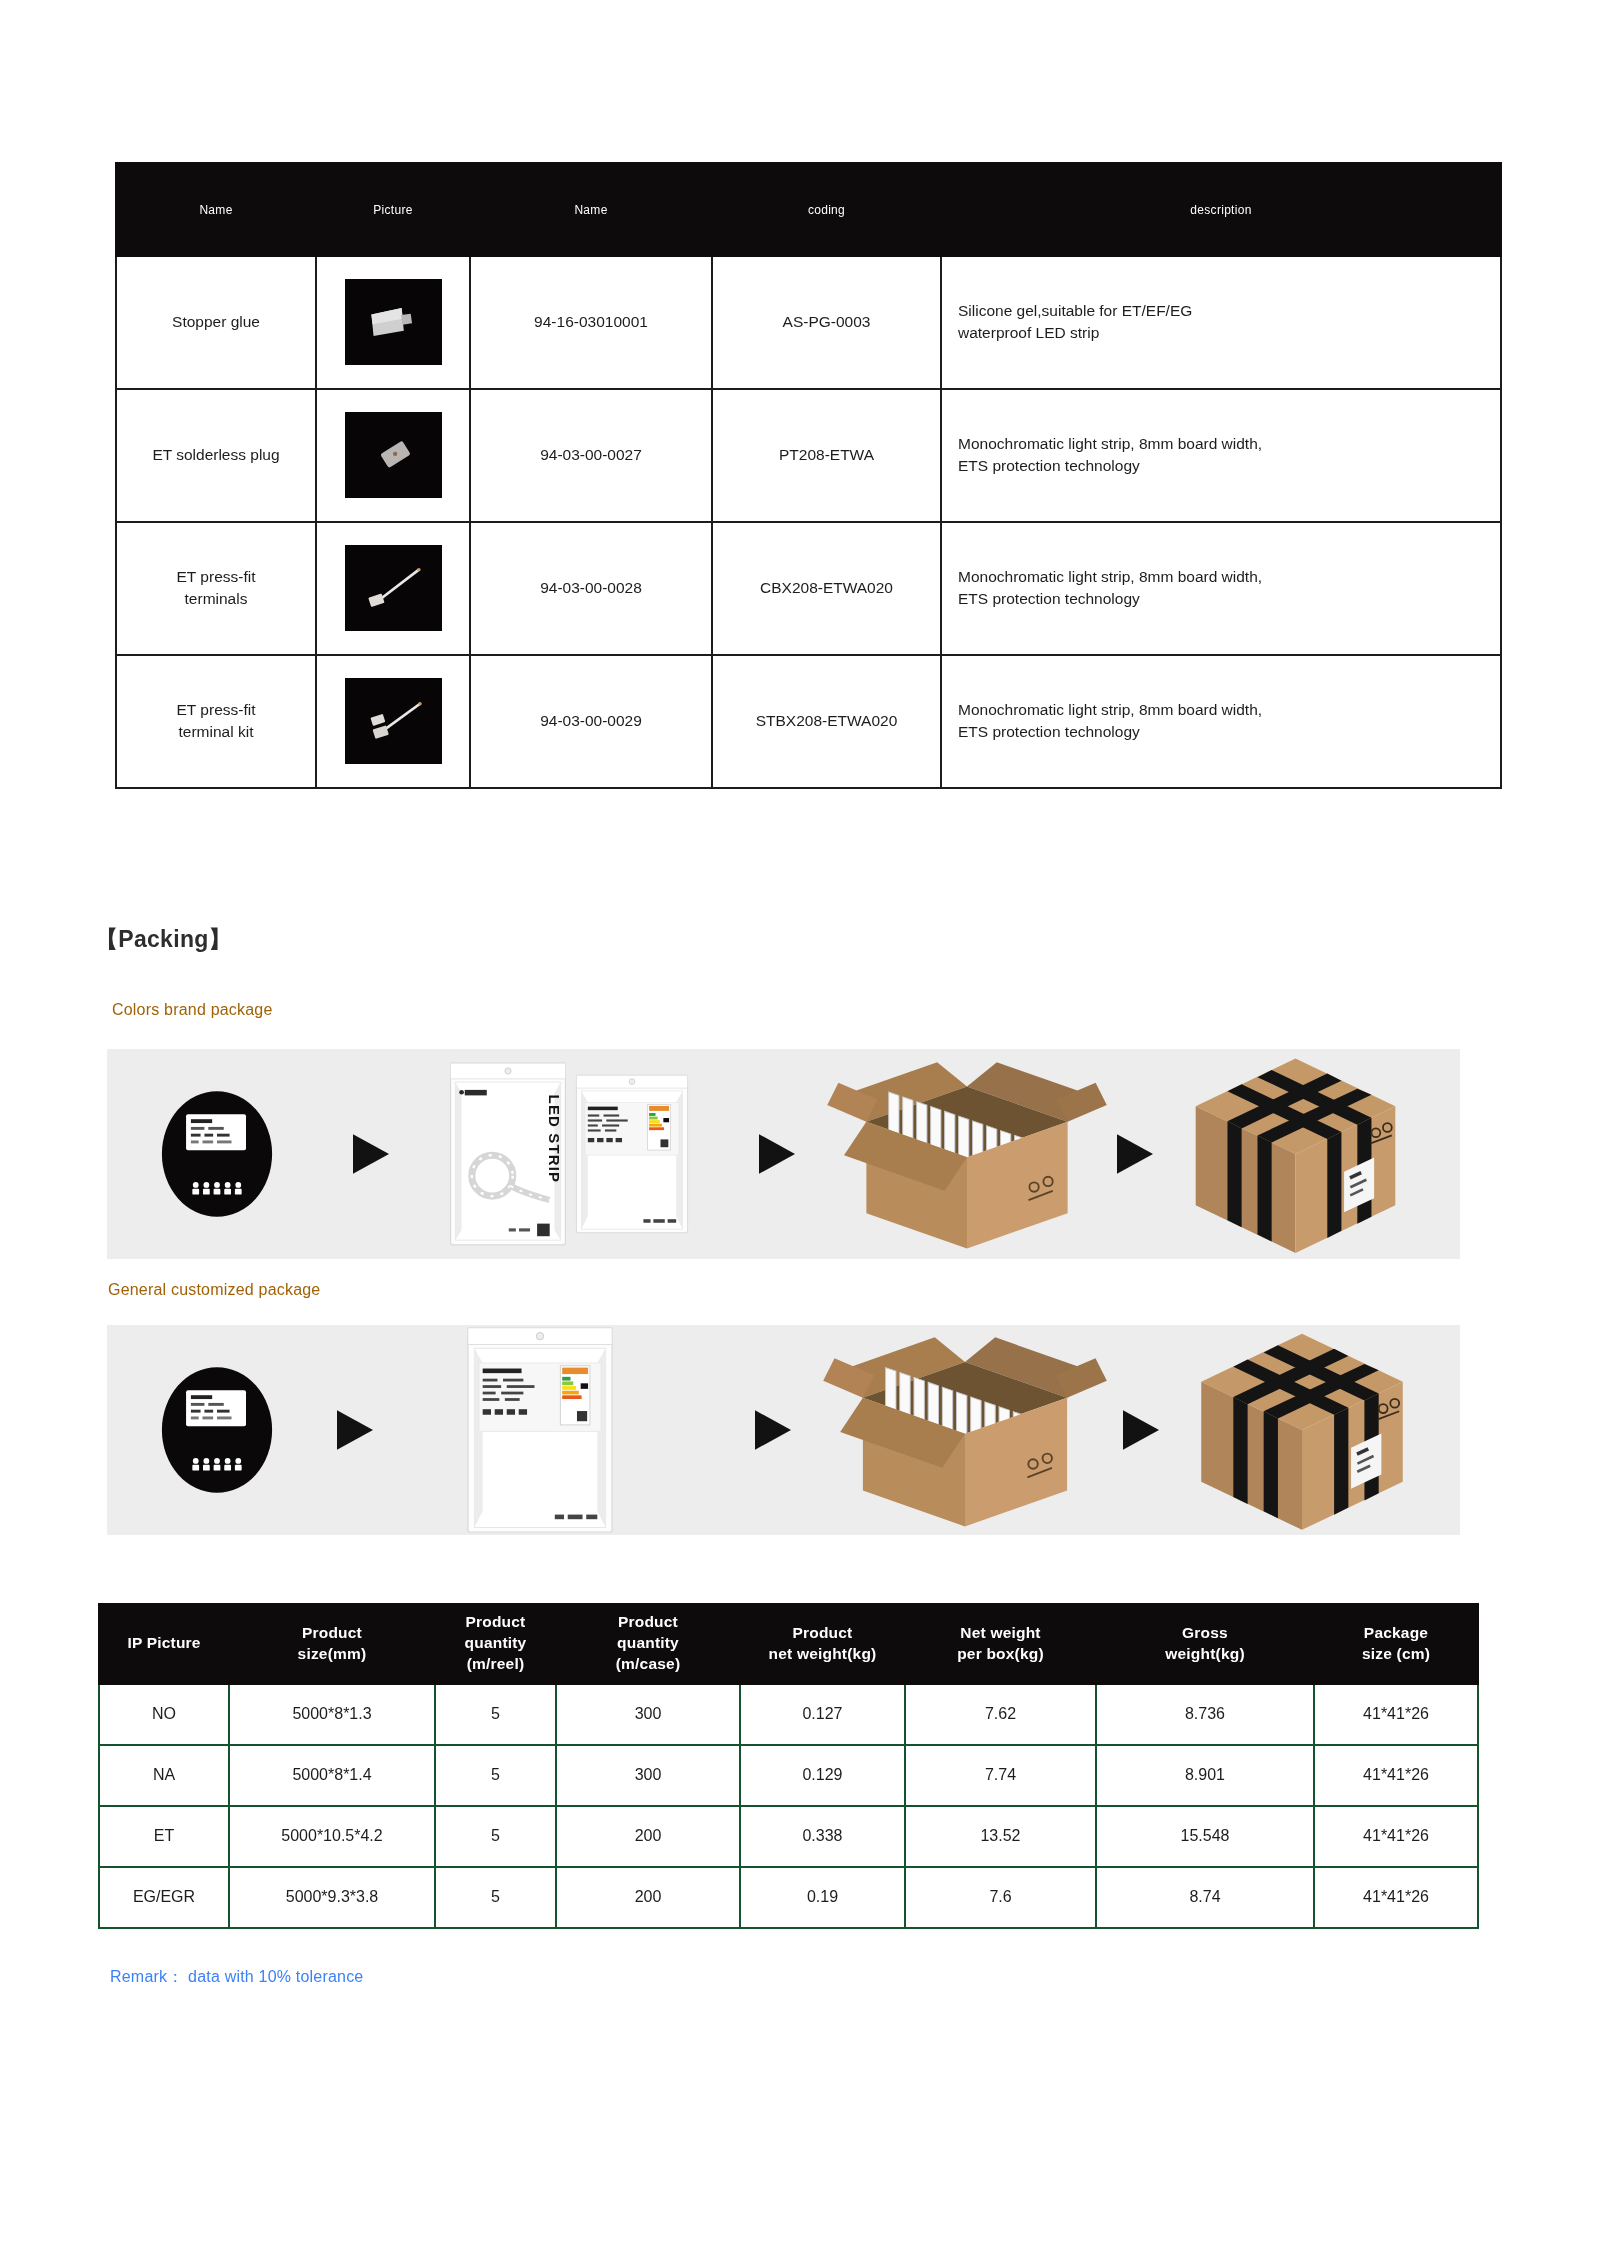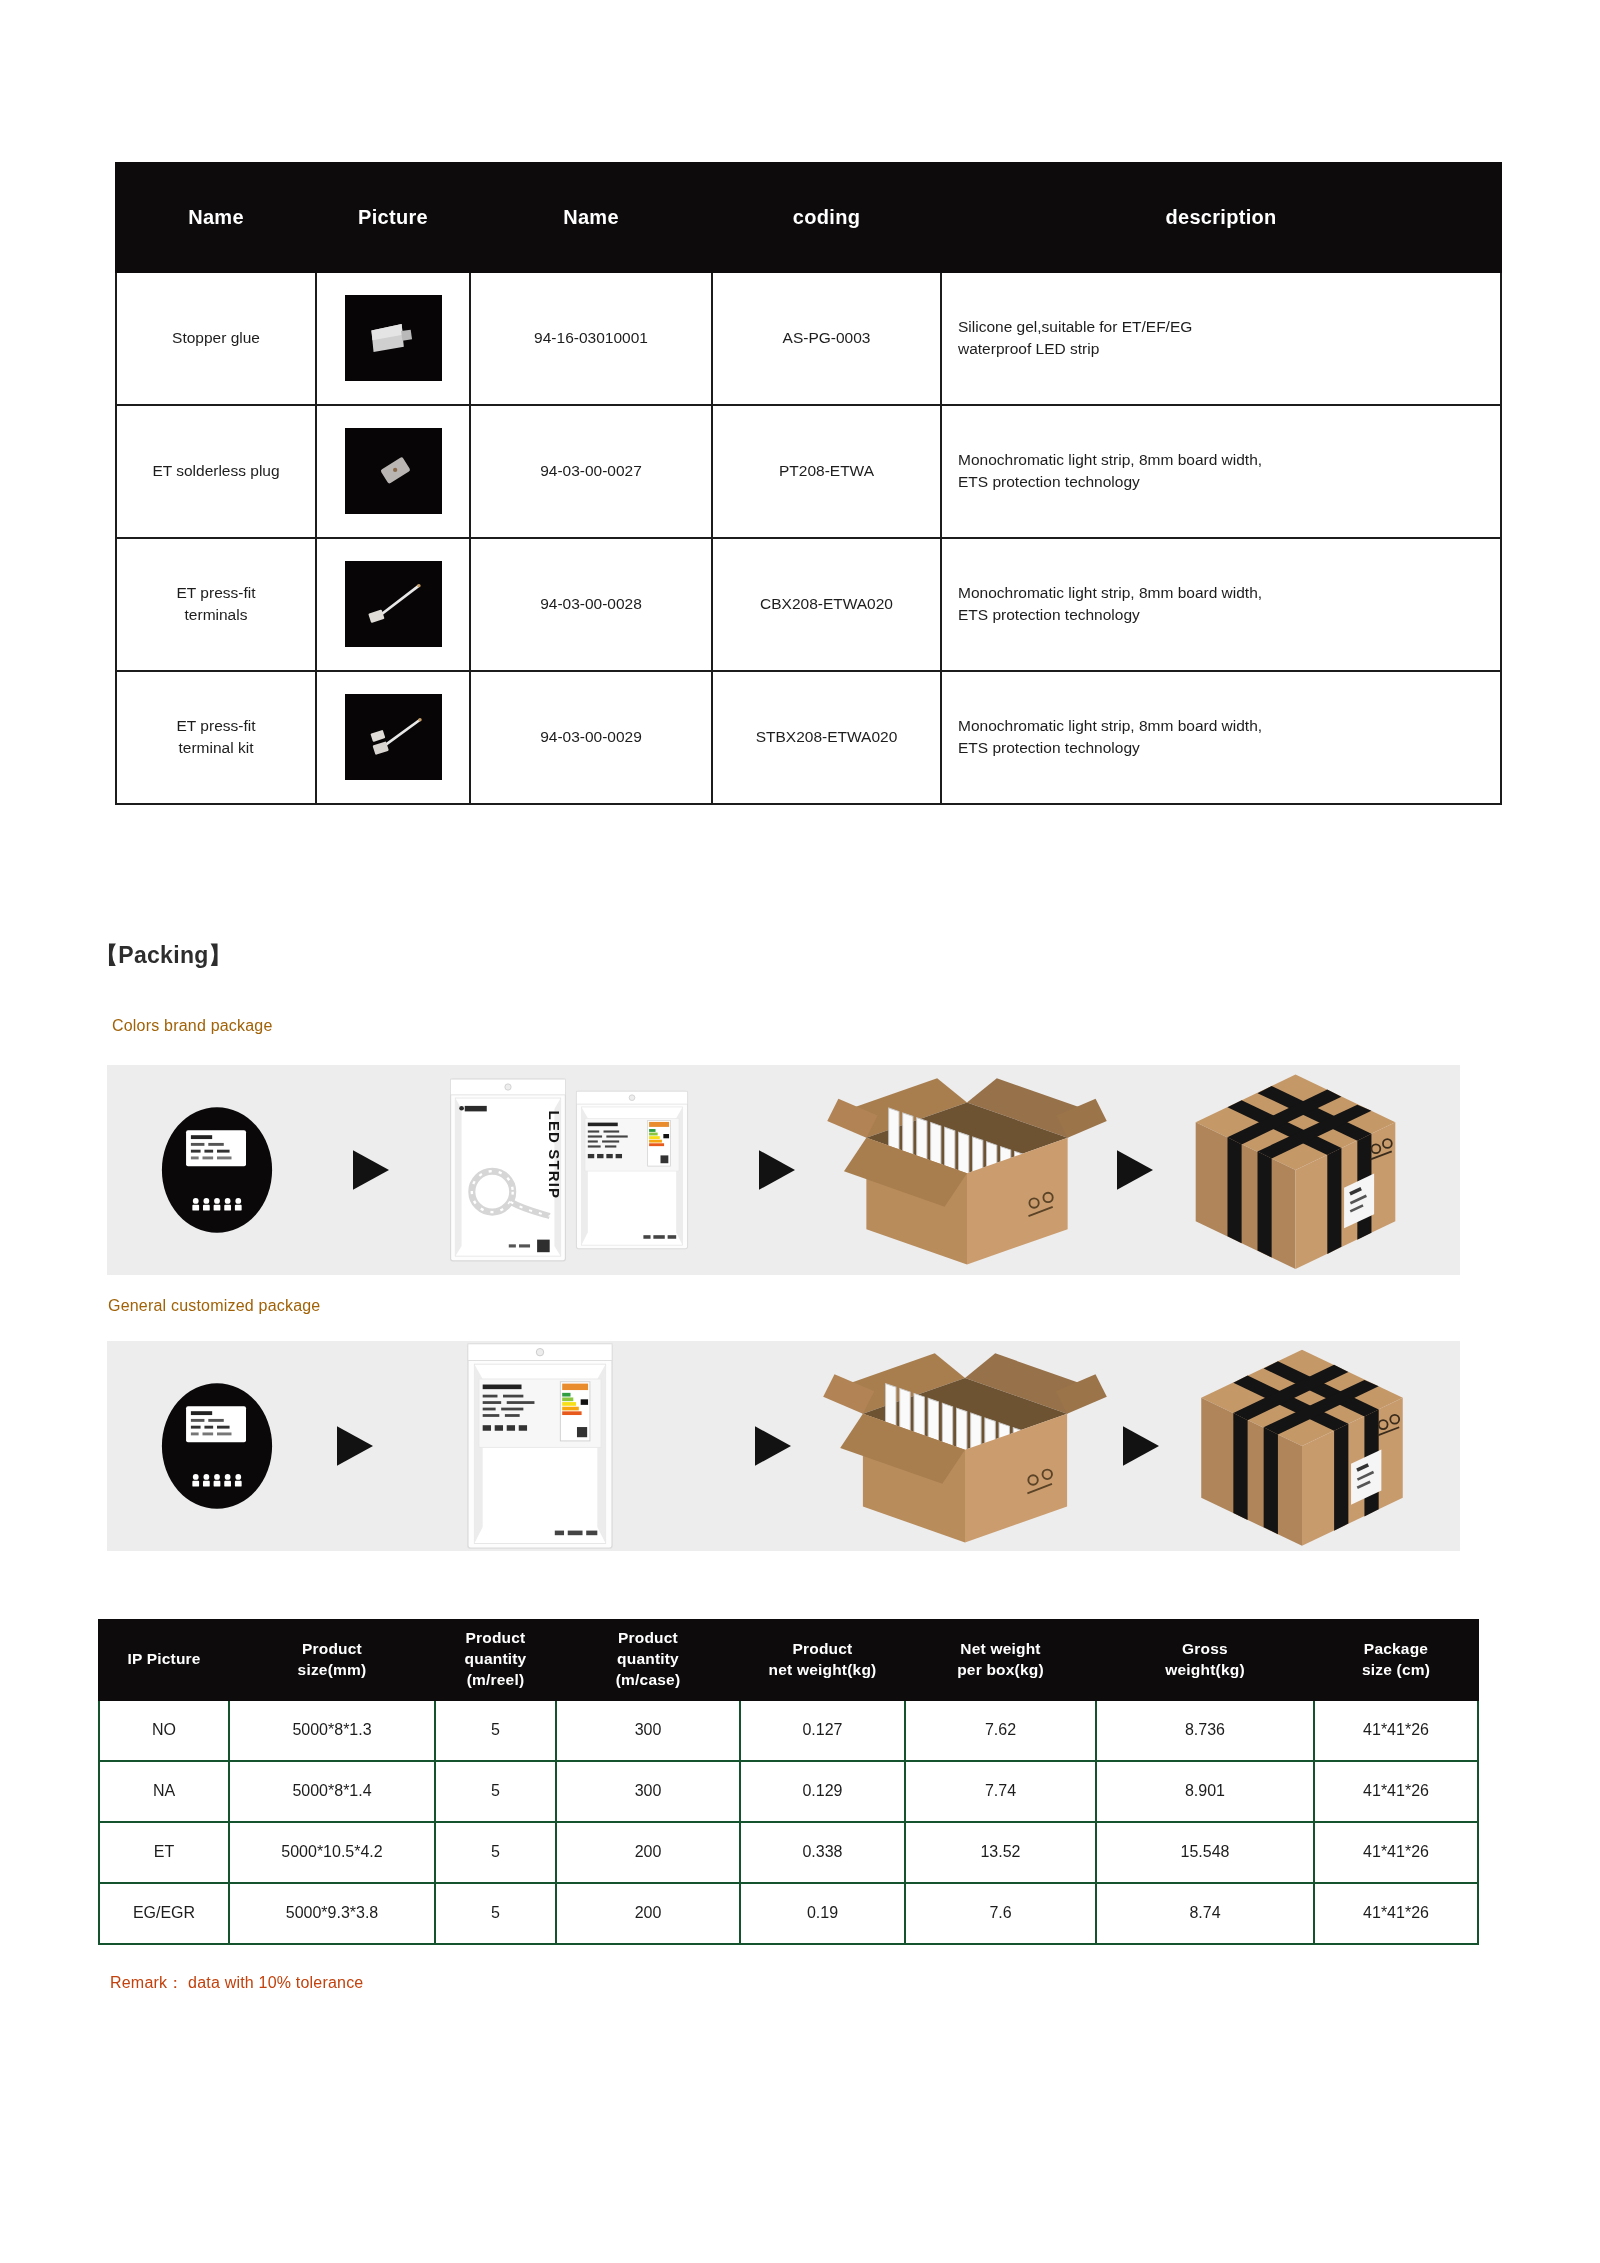--- a/index.html
+++ b/index.html
@@ -7,22 +7,22 @@
   .page {
     position:relative; width:1600px; height:2263px; margin:0 auto;
     background:#ffffff; overflow:hidden;
     font-family:"Liberation Sans","DejaVu Sans",sans-serif; color:#1d1d1d;
   }
 
   
   table { border-collapse:collapse; table-layout:fixed; }
   .products-table { margin:162px 0 0 115px; width:1385px; }
   .products-table th {
-    background:#0d0b0c; color:#ffffff; font-size:20px; font-weight:bold;
-    height:109px; border:2px solid #0d0b0c; letter-spacing:.3px;
+    background:#0d0b0c; color:#ffffff; font-size:12px; font-weight:normal;
+    height:93px; border:2px solid #0d0b0c; letter-spacing:.3px;
   }
   .products-table td {
     border:2px solid #1c1c1c; height:100px; font-size:15.5px;
     text-align:center; vertical-align:middle; background:#ffffff;
     white-space:pre-line; line-height:1.45;
   }
   .products-table td.desc { text-align:left; padding-left:16px; padding-right:10px; }
   .photo {
     width:97px; height:86px; background:#070505; margin:0 auto;
     display:flex; align-items:center; justify-content:center;
@@ -45,21 +45,21 @@
   .packing-table { margin:68px 0 0 98px; width:1380px; }
   .packing-table th {
     background:#0d0b0c; color:#ffffff; font-size:15.5px; font-weight:bold;
     height:80px; border:2px solid #0d0b0c; white-space:pre-line; line-height:1.35; letter-spacing:.2px;
   }
   .packing-table td {
     border:2px solid #14532d; height:61px; font-size:16px;
     text-align:center; vertical-align:middle; background:#ffffff;
   }
 
-  .remark { margin:28px 0 0 110px; font-size:16px; color:#c2410c; letter-spacing:.2px; }
+  .remark { margin:38px 0 0 110px; font-size:16px; color:#3b82f6; letter-spacing:.2px; }
 
   svg text { font-family:"Liberation Sans","DejaVu Sans",sans-serif; }
 </style>
 </head>
 <body>
 
 <svg width="0" height="0" style="position:absolute" aria-hidden="true">
   <defs>
     <symbol id="sym-arrow" viewBox="0 0 40 44">
       <polygon points="0,0 40,22 0,44" fill="#121212"></polygon>

